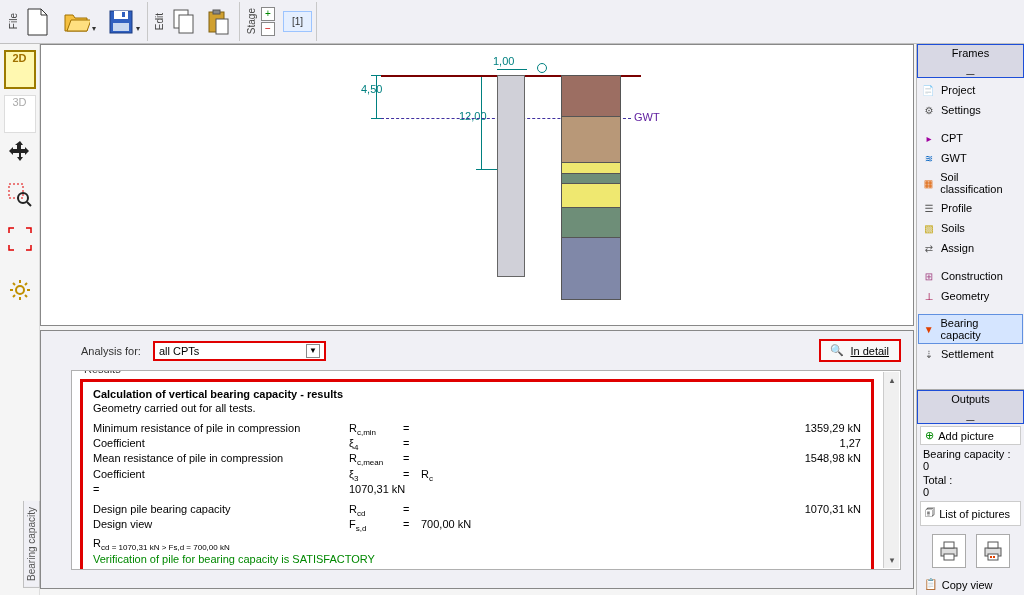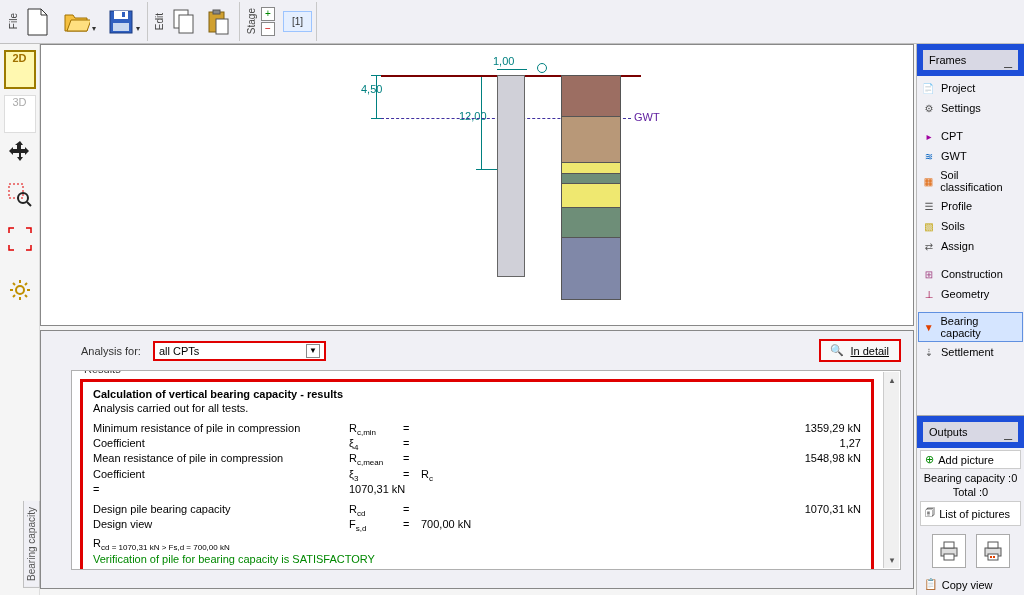--- a/index.html
+++ b/index.html
@@ -46,29 +46,29 @@
 .calc-box { border: 3px solid #e00000; padding: 6px 10px 8px 10px; margin: 2px 20px 2px 2px; }
 .calc-title { font-weight: bold; margin-bottom: 2px; }
 .calc-sub { margin-bottom: 8px; }
 .calc-table { display: grid; grid-template-columns: 252px 50px 14px auto; row-gap: 0; column-gap: 4px; }
 .calc-table div { white-space: nowrap; }
 .calc-compare { margin-top: 4px; }
 .calc-verdict { color: #008800; margin-top: 1px; }
 
 
 .right-panel { position: absolute; right: 0; top: 44px; width: 108px; bottom: 0; background: #f0f0f5; border-left: 1px solid #bbb; display: flex; flex-direction: column; }
-.panel-header { background: #d8d8e4; border: 6px solid #1d4ed8; padding: 2px 6px; display: flex; justify-content: space-between; align-items: center; font-size: 11px; }
+.panel-header { background: #d8d8e4; border: 1px solid #1d4ed8; padding: 2px 6px; display: flex; justify-content: space-between; align-items: center; font-size: 11px; flex-direction: column; }
 .panel-header .min { font-size: 14px; color: #444; cursor: pointer; }
 .frame-list { padding: 2px 1px; display: flex; flex-direction: column; }
 .frame-item { display: flex; align-items: center; gap: 5px; padding: 2px 3px; cursor: pointer; border: 1px solid transparent; }
 .frame-item.active { background: #d5e5ff; border: 1px solid #6090e0; }
 .frame-icon { width: 14px; height: 14px; display: flex; align-items: center; justify-content: center; font-size: 10px; }
 .frame-gap { height: 8px; }
 .outputs-box { margin-top: auto; border-top: 1px solid #aaa; }
-.out-pair { display: flex; justify-content: center; padding: 1px 6px; }
+.out-pair { display: flex; justify-content: flex-end; padding: 1px 6px; flex-direction: column; }
 .out-btns { display: flex; gap: 10px; justify-content: center; padding: 6px 0; }
 .print-btn { width: 34px; height: 34px; border: 1px solid #aaa; background: #fff; display: flex; align-items: center; justify-content: center; cursor: pointer; }
 .out-btn-full { margin: 2px 3px; padding: 2px 4px; border: 1px solid #ccc; display: flex; align-items: center; gap: 4px; background: #fff; cursor: pointer; }
 
 sub { font-size: 8px; }
 </style>
 </head>
 <body>
 
 <div class="top-toolbar">
@@ -207,21 +207,21 @@
     </div>
   </div>
   <div class="results-fieldset">
     <span class="results-legend">Results</span>
     <div class="scrollbar-mock">
       <div class="up">▴</div>
         <div class="dn">▾</div>
     </div>
     <div class="calc-box">
       <div class="calc-title">Calculation of vertical bearing capacity - results</div>
-      <div class="calc-sub">Analysis carried out for all tests.</div>
+      <div class="calc-sub">Geometry carried out for all tests.</div>
       <div class="calc-table" id="rows1">
           <div>Minimum resistance of pile in compression</div>
           <div>R<sub>c,min</sub></div>
           <div>=</div>
           <div style="text-align: right;">1359,29 kN</div>
           <div>Coefficient</div>
           <div>ξ<sub>4</sub></div>
           <div>=</div>
           <div style="text-align: right;">1,27</div>
           <div>Mean resistance of pile in compression</div>

